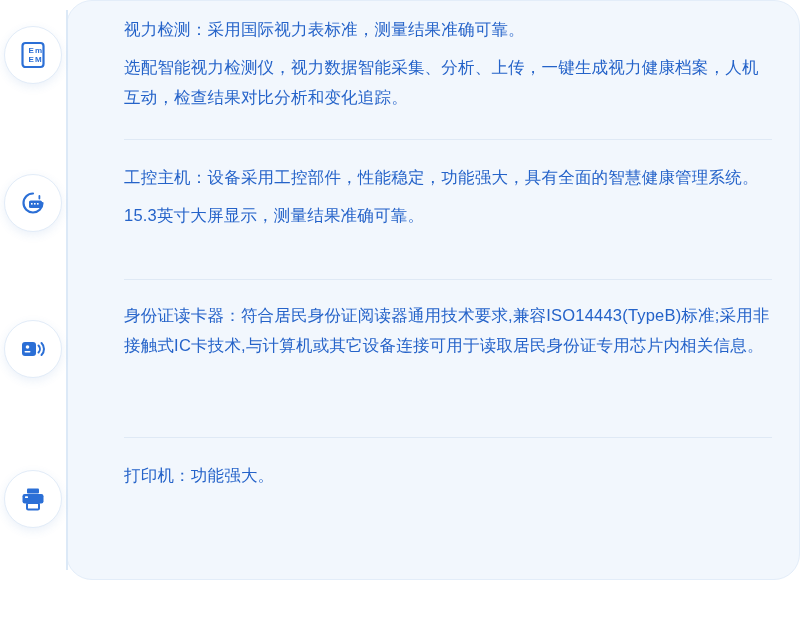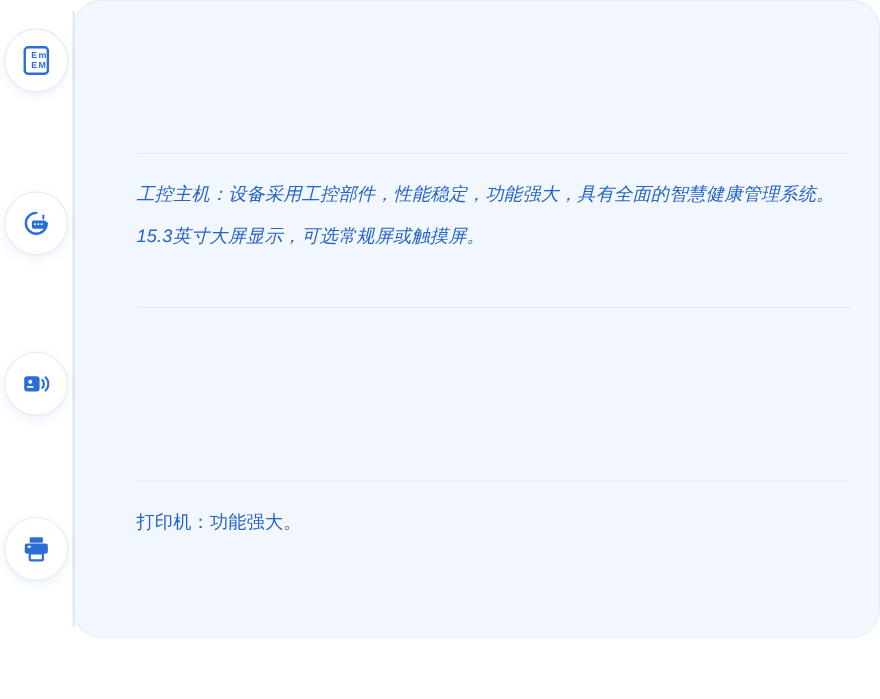--- a/index.html
+++ b/index.html
@@ -106,21 +106,21 @@
     position: absolute;
     left: 124px;
     right: 28px;
     bottom: 0;
     height: 1px;
     background: #dfe9f5;
   }
 
   
   .row-1 { padding-top: 14px; height: 140px; }
-  .row-2 { padding-top: 22px; height: 140px; font-style: italic; }
+  .row-2 { padding-top: 22px; height: 140px; }
   .row-3 { padding-top: 20px; height: 158px; }
   .row-4 { padding-top: 22px; height: 130px; }
 
   .row-1 .icon-wrap { padding-top: 12px; }
   .row-2 .icon-wrap { padding-top: 12px; }
   .row-3 .icon-wrap { padding-top: 20px; }
   .row-4 .icon-wrap { padding-top: 10px; }
 </style>
 </head>
 <body>
@@ -137,55 +137,62 @@
         <div class="icon-badge">
           <svg width="30" height="30" viewBox="0 0 30 30" aria-hidden="true">
             <rect x="4.5" y="3" width="21" height="24" rx="3" fill="none" stroke="#2b6fd6" stroke-width="2.2"></rect>
             <text x="10.5" y="12.5" font-family="Liberation Sans, sans-serif" font-size="8" font-weight="bold" fill="#2b6fd6">E</text>
             <text x="17" y="12.5" font-family="Liberation Sans, sans-serif" font-size="8" font-weight="bold" fill="#2b6fd6">m</text>
             <text x="10.5" y="22" font-family="Liberation Sans, sans-serif" font-size="8" font-weight="bold" fill="#2b6fd6">E</text>
             <text x="17" y="22" font-family="Liberation Sans, sans-serif" font-size="8" font-weight="bold" fill="#2b6fd6">M</text>
           </svg>
         </div>
       </div>
+      <div class="content">
+        <p>视力检测：采用国际视力表标准，测量结果准确可靠。</p>
+        <p>选配智能视力检测仪，视力数据智能采集、分析、上传，一键生成视力健康档案，人机互动，检查结果对比分析和变化追踪。</p>
+      </div>
       <div class="divider"></div>
     </div>
 
     <div class="row row-2">
       <div class="icon-wrap">
         <div class="icon-badge">
           <svg width="30" height="30" viewBox="0 0 30 30" aria-hidden="true">
             <path d="M15 5.5a9.5 9.5 0 1 0 9.5 9.5" fill="none" stroke="#2b6fd6" stroke-width="2.2" stroke-linecap="round"></path>
             <rect x="11" y="12.5" width="13" height="7.5" rx="1.6" fill="#2b6fd6"></rect>
             <rect x="13" y="15" width="1.6" height="1.6" fill="#ffffff"></rect>
             <rect x="16" y="15" width="1.6" height="1.6" fill="#ffffff"></rect>
             <rect x="19" y="15" width="1.6" height="1.6" fill="#ffffff"></rect>
             <rect x="20.5" y="7" width="1.8" height="4.5" rx="0.9" fill="#2b6fd6"></rect>
           </svg>
         </div>
       </div>
       <div class="content">
         <p>工控主机：设备采用工控部件，性能稳定，功能强大，具有全面的智慧健康管理系统。</p>
-        <p>15.3英寸大屏显示，可选常规屏或触摸屏。</p>
+        <p>15.3英寸大屏显示，测量结果准确可靠。</p>
       </div>
       <div class="divider"></div>
     </div>
 
     <div class="row row-3">
       <div class="icon-wrap">
         <div class="icon-badge">
           <svg width="30" height="30" viewBox="0 0 30 30" aria-hidden="true">
             <rect x="4" y="8" width="14" height="14" rx="3" fill="#2b6fd6"></rect>
             <circle cx="9.5" cy="13" r="1.8" fill="#ffffff"></circle>
             <rect x="6.5" y="17" width="6" height="1.6" rx="0.8" fill="#ffffff"></rect>
             <path d="M20.5 11.5a5 5 0 0 1 0 7" fill="none" stroke="#2b6fd6" stroke-width="2" stroke-linecap="round"></path>
             <path d="M23.5 9a8.5 8.5 0 0 1 0 12" fill="none" stroke="#2b6fd6" stroke-width="2" stroke-linecap="round"></path>
           </svg>
         </div>
       </div>
+      <div class="content">
+        <p>身份证读卡器：符合居民身份证阅读器通用技术要求,兼容ISO14443(TypeB)标准;采用非接触式IC卡技术,与计算机或其它设备连接可用于读取居民身份证专用芯片内相关信息。</p>
+      </div>
       <div class="divider"></div>
     </div>
 
     <div class="row row-4">
       <div class="icon-wrap">
         <div class="icon-badge">
           <svg width="30" height="30" viewBox="0 0 30 30" aria-hidden="true">
             <rect x="9" y="4.5" width="12" height="5" rx="1" fill="#2b6fd6"></rect>
             <rect x="4.5" y="10" width="21" height="9.5" rx="2.2" fill="#2b6fd6"></rect>
             <rect x="7" y="12.2" width="3" height="1.8" rx="0.6" fill="#ffffff"></rect>

